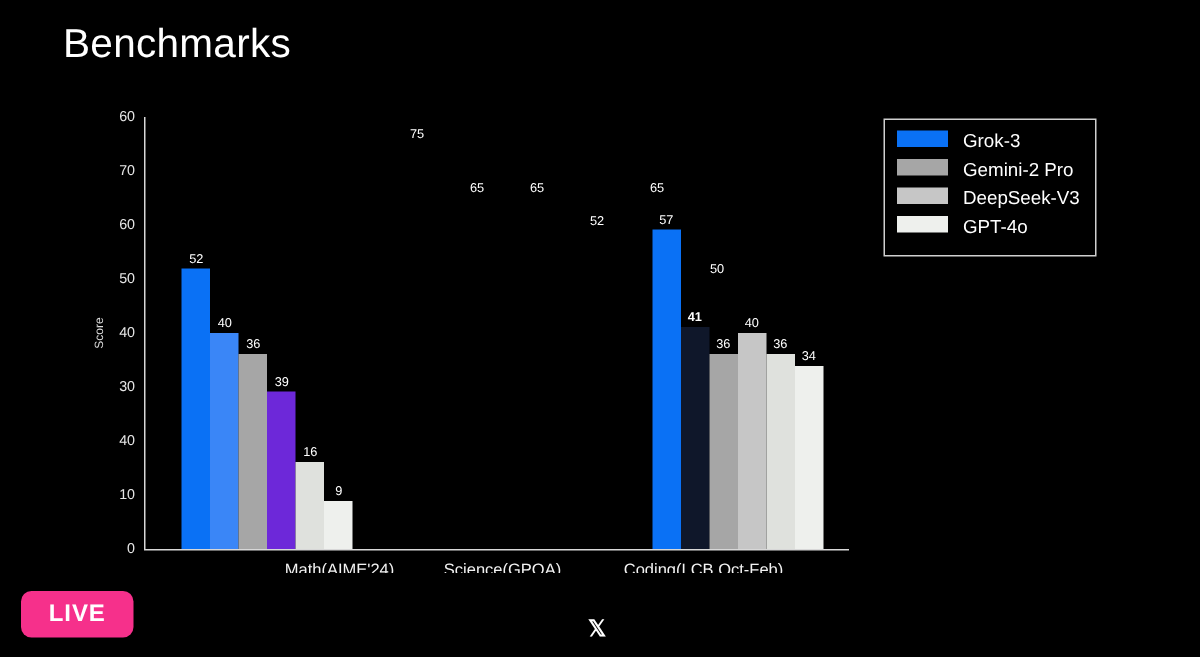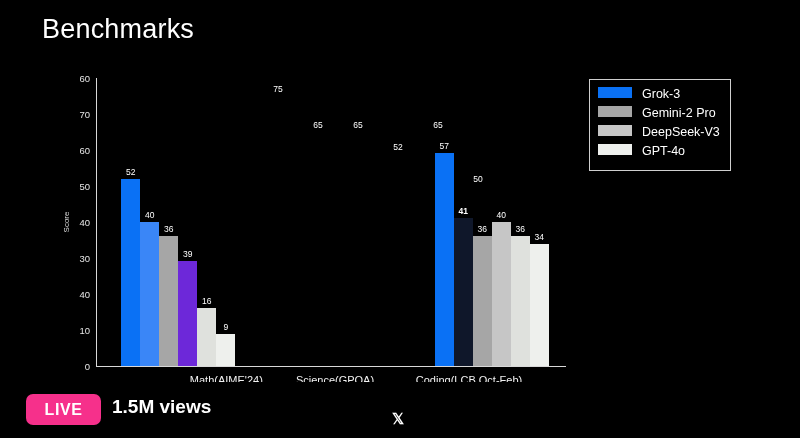--- a/index.html
+++ b/index.html
@@ -72,21 +72,20 @@
   .legend-row { display:flex; align-items:flex-start; height:19px; }
   .legend-swatch {
     width:34px; height:11px; margin-right:10px; flex:none;
   }
   .legend-label { font-size:12.5px; color:#ffffff; white-space:nowrap; }
 
   
   #bottom-bar {
     position:absolute; left:0; bottom:0; width:688px; height:56px;
     background:#000;
-    margin-left:12px;
   }
   #live-badge {
     position:absolute; left:14px; top:12px;
     width:75px; height:31px; border-radius:7px;
     display:flex; align-items:center; justify-content:center;
     font-size:16px; font-weight:bold; letter-spacing:0.6px; color:#fff;
   }
   #views-text {
     position:absolute; left:100px; top:14px;
     font-size:19px; font-weight:bold; color:#ffffff;
@@ -258,15 +257,14 @@
       <span class="legend-label">DeepSeek-V3</span>
     </div>
     <div class="legend-row">
       <span class="legend-swatch" style="background: rgb(238, 240, 237);"></span>
       <span class="legend-label">GPT-4o</span>
     </div>
   </div>
 
 <div id="bottom-bar">
   <div id="live-badge" style="background: rgb(246, 48, 139);">LIVE</div>
-  <div id="views-text">1.5M views</div>
 </div>
 <div id="x-watermark">𝕏</div>
 
 </body></html>

